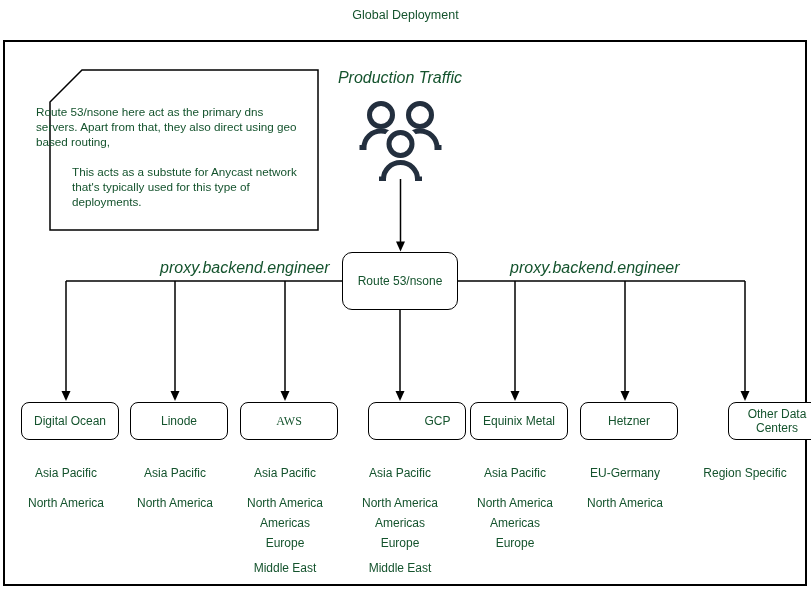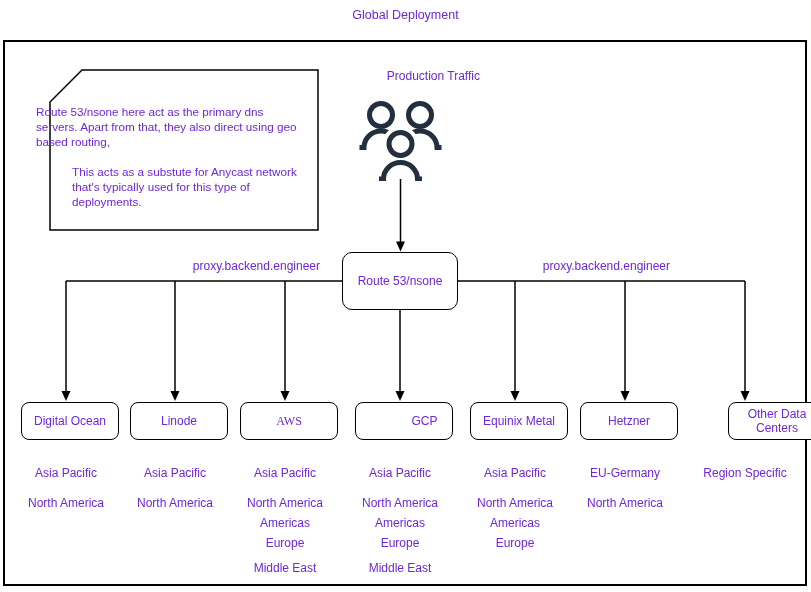--- a/index.html
+++ b/index.html
@@ -2,21 +2,21 @@
 <html style="--icon-color: #232F3E;"><head>
 <meta charset="utf-8">
 <style>
   html, body { margin: 0; padding: 0; background: #ffffff; }
   .canvas {
     position: relative;
     width: 811px;
     height: 592px;
     background: #ffffff;
     font-family: "Liberation Sans", sans-serif;
-    color: #6d28d9;
+    color: #14532d;
     overflow: hidden;
   }
   .title {
     position: absolute;
     top: 8px; left: 0;
     width: 811px;
     text-align: center;
     font-size: 12.5px;
   }
   .boundary {
@@ -38,23 +38,24 @@
     position: absolute;
     left: 36px; top: 104px;
     width: 264px;
     font-size: 11.7px;
     line-height: 15px;
     text-align: left;
   }
   .note-text .para2 { margin-top: 15px; padding-left: 36px; }
   .label {
     position: absolute;
-    font-size: 12px;
-    text-align: right;
+    font-size: 16px;
+    text-align: center;
     white-space: nowrap;
+    font-style: italic;
   }
   .users-icon {
     position: absolute;
     left: 357px; top: 96px;
     width: 87px; height: 85px;
   }
   .users-icon .p {
     fill: none;
     stroke: var(--icon-color, #232F3E);
     stroke-width: 5;
@@ -187,21 +188,21 @@
       <div class="region" style="left: 110px; top: 459px;">Asia Pacific</div>
       <div class="region" style="left: 110px; top: 489px;">North America</div>
       <div class="node" style="left: 240px; font-family: Liberation Serif, serif;">
         <span>AWS</span>
       </div>
       <div class="region" style="left: 220px; top: 459px;">Asia Pacific</div>
       <div class="region" style="left: 220px; top: 489px;">North America</div>
       <div class="region" style="left: 220px; top: 509px;">Americas</div>
       <div class="region" style="left: 220px; top: 529px;">Europe</div>
       <div class="region" style="left: 220px; top: 554px;">Middle East</div>
-      <div class="node" style="left: 355px; padding-left: 44px;">
+      <div class="node" style="left: 368px; padding-left: 44px;">
         <span>GCP</span>
       </div>
       <div class="region" style="left: 335px; top: 459px;">Asia Pacific</div>
       <div class="region" style="left: 335px; top: 489px;">North America</div>
       <div class="region" style="left: 335px; top: 509px;">Americas</div>
       <div class="region" style="left: 335px; top: 529px;">Europe</div>
       <div class="region" style="left: 335px; top: 554px;">Middle East</div>
       <div class="node" style="left: 470px;">
         <span>Equinix Metal</span>
       </div>

